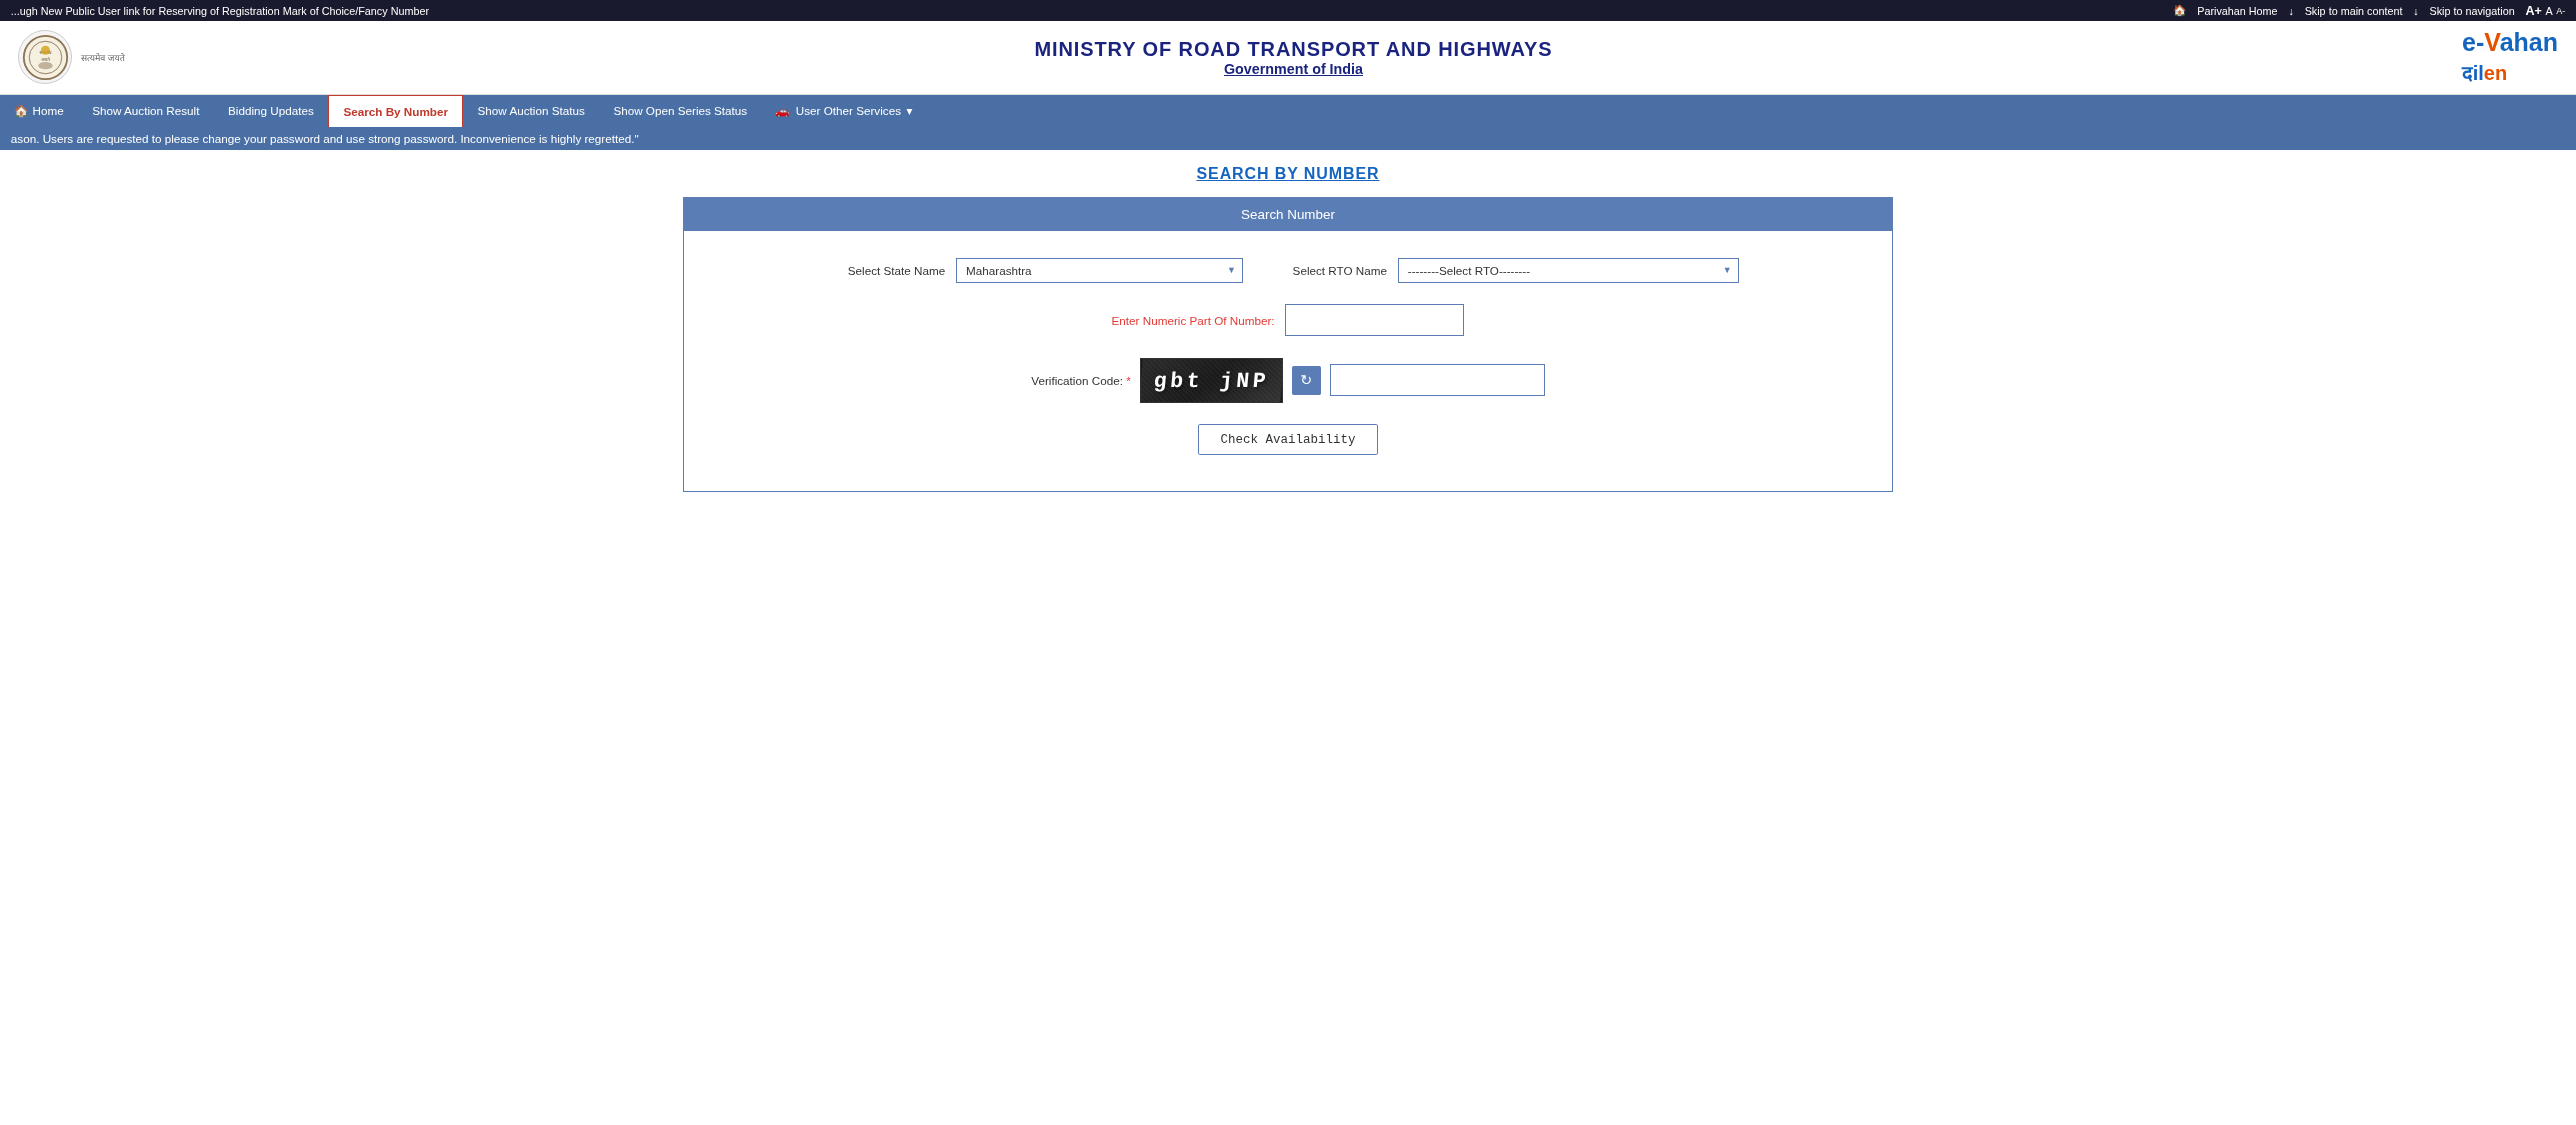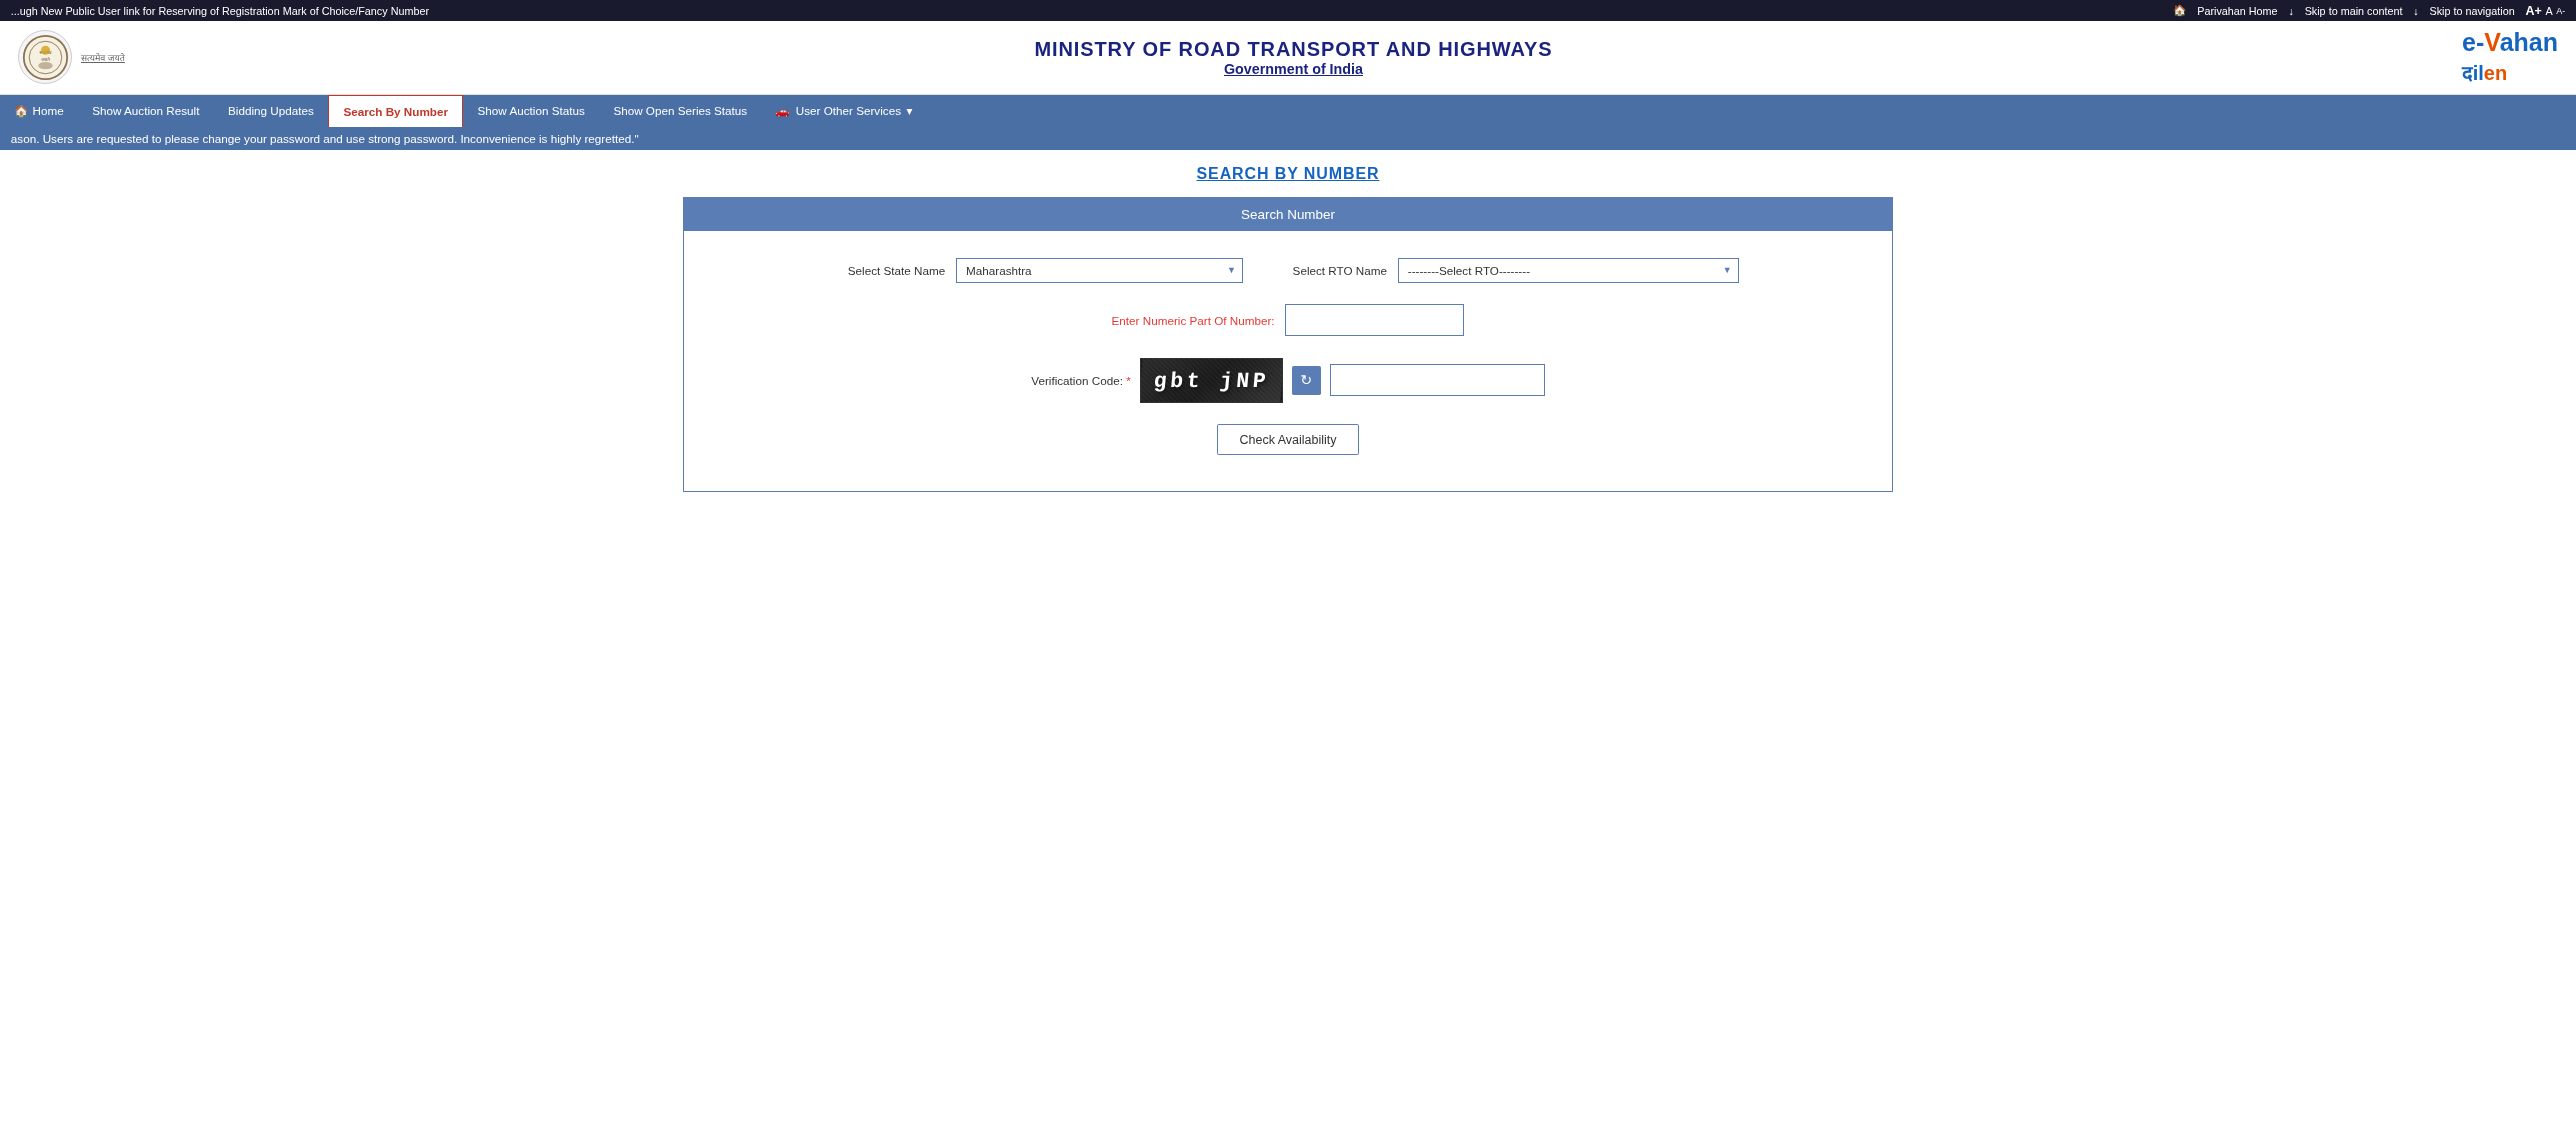--- a/index.html
+++ b/index.html
@@ -236,20 +236,21 @@
 
     
     .check-btn {
       background: #fff;
       border: 0.9px solid #5a7db5;
       color: #333;
       padding: 7.2px 21.5px;
       font-size: 12.5px;
       cursor: pointer;
       border-radius: 1.8px;
+      font-family: Liberation Mono, monospace;
     }
 
     
     .numeric-row {
       display: flex;
       align-items: center;
       justify-content: center;
       margin-bottom: 21.5px;
       gap: 10.8px;
     }
@@ -296,21 +297,21 @@
 
       <svg width="47" height="47" viewBox="0 0 52 52" style="font-size:10px">
         <circle cx="26" cy="26" r="24" fill="#f5f0e0" stroke="#8b7355" stroke-width="2"></circle>
         <circle cx="26" cy="26" r="18" fill="none" stroke="#8b7355" stroke-width="1"></circle>
         <text x="26" y="22" text-anchor="middle" font-size="5" fill="#5a4a2a">सत्यमेव</text>
         <text x="26" y="30" text-anchor="middle" font-size="5" fill="#5a4a2a">जयते</text>
         <circle cx="26" cy="18" r="5" fill="#d4a017" opacity="0.8"></circle>
         <ellipse cx="26" cy="35" rx="8" ry="4" fill="#8b7355" opacity="0.5"></ellipse>
       </svg>
     </div>
-    <div style="font-size:9px;color:#666;max-width:54px;text-align:center;text-decoration:underline;">सत्यमेव जयते</div>
+    <div style="font-size:9px;color:#666;max-width:54px;text-align:center;">सत्यमेव जयते</div>
   </div>
 
   <div class="header-title">
     <h1>MINISTRY OF ROAD TRANSPORT AND HIGHWAYS</h1>
     <h2>Government of India</h2>
   </div>
 
   <div class="header-brand">
     <span class="brand-e">e-</span><span class="brand-vahan" style="color:#e65100;">V<span style="color:#1565c0;">ahan</span></span><br>
     <span style="font-size:20px;"><span style="color:#1565c0;">दil</span><span style="color:#e65100;">en</span></span>

